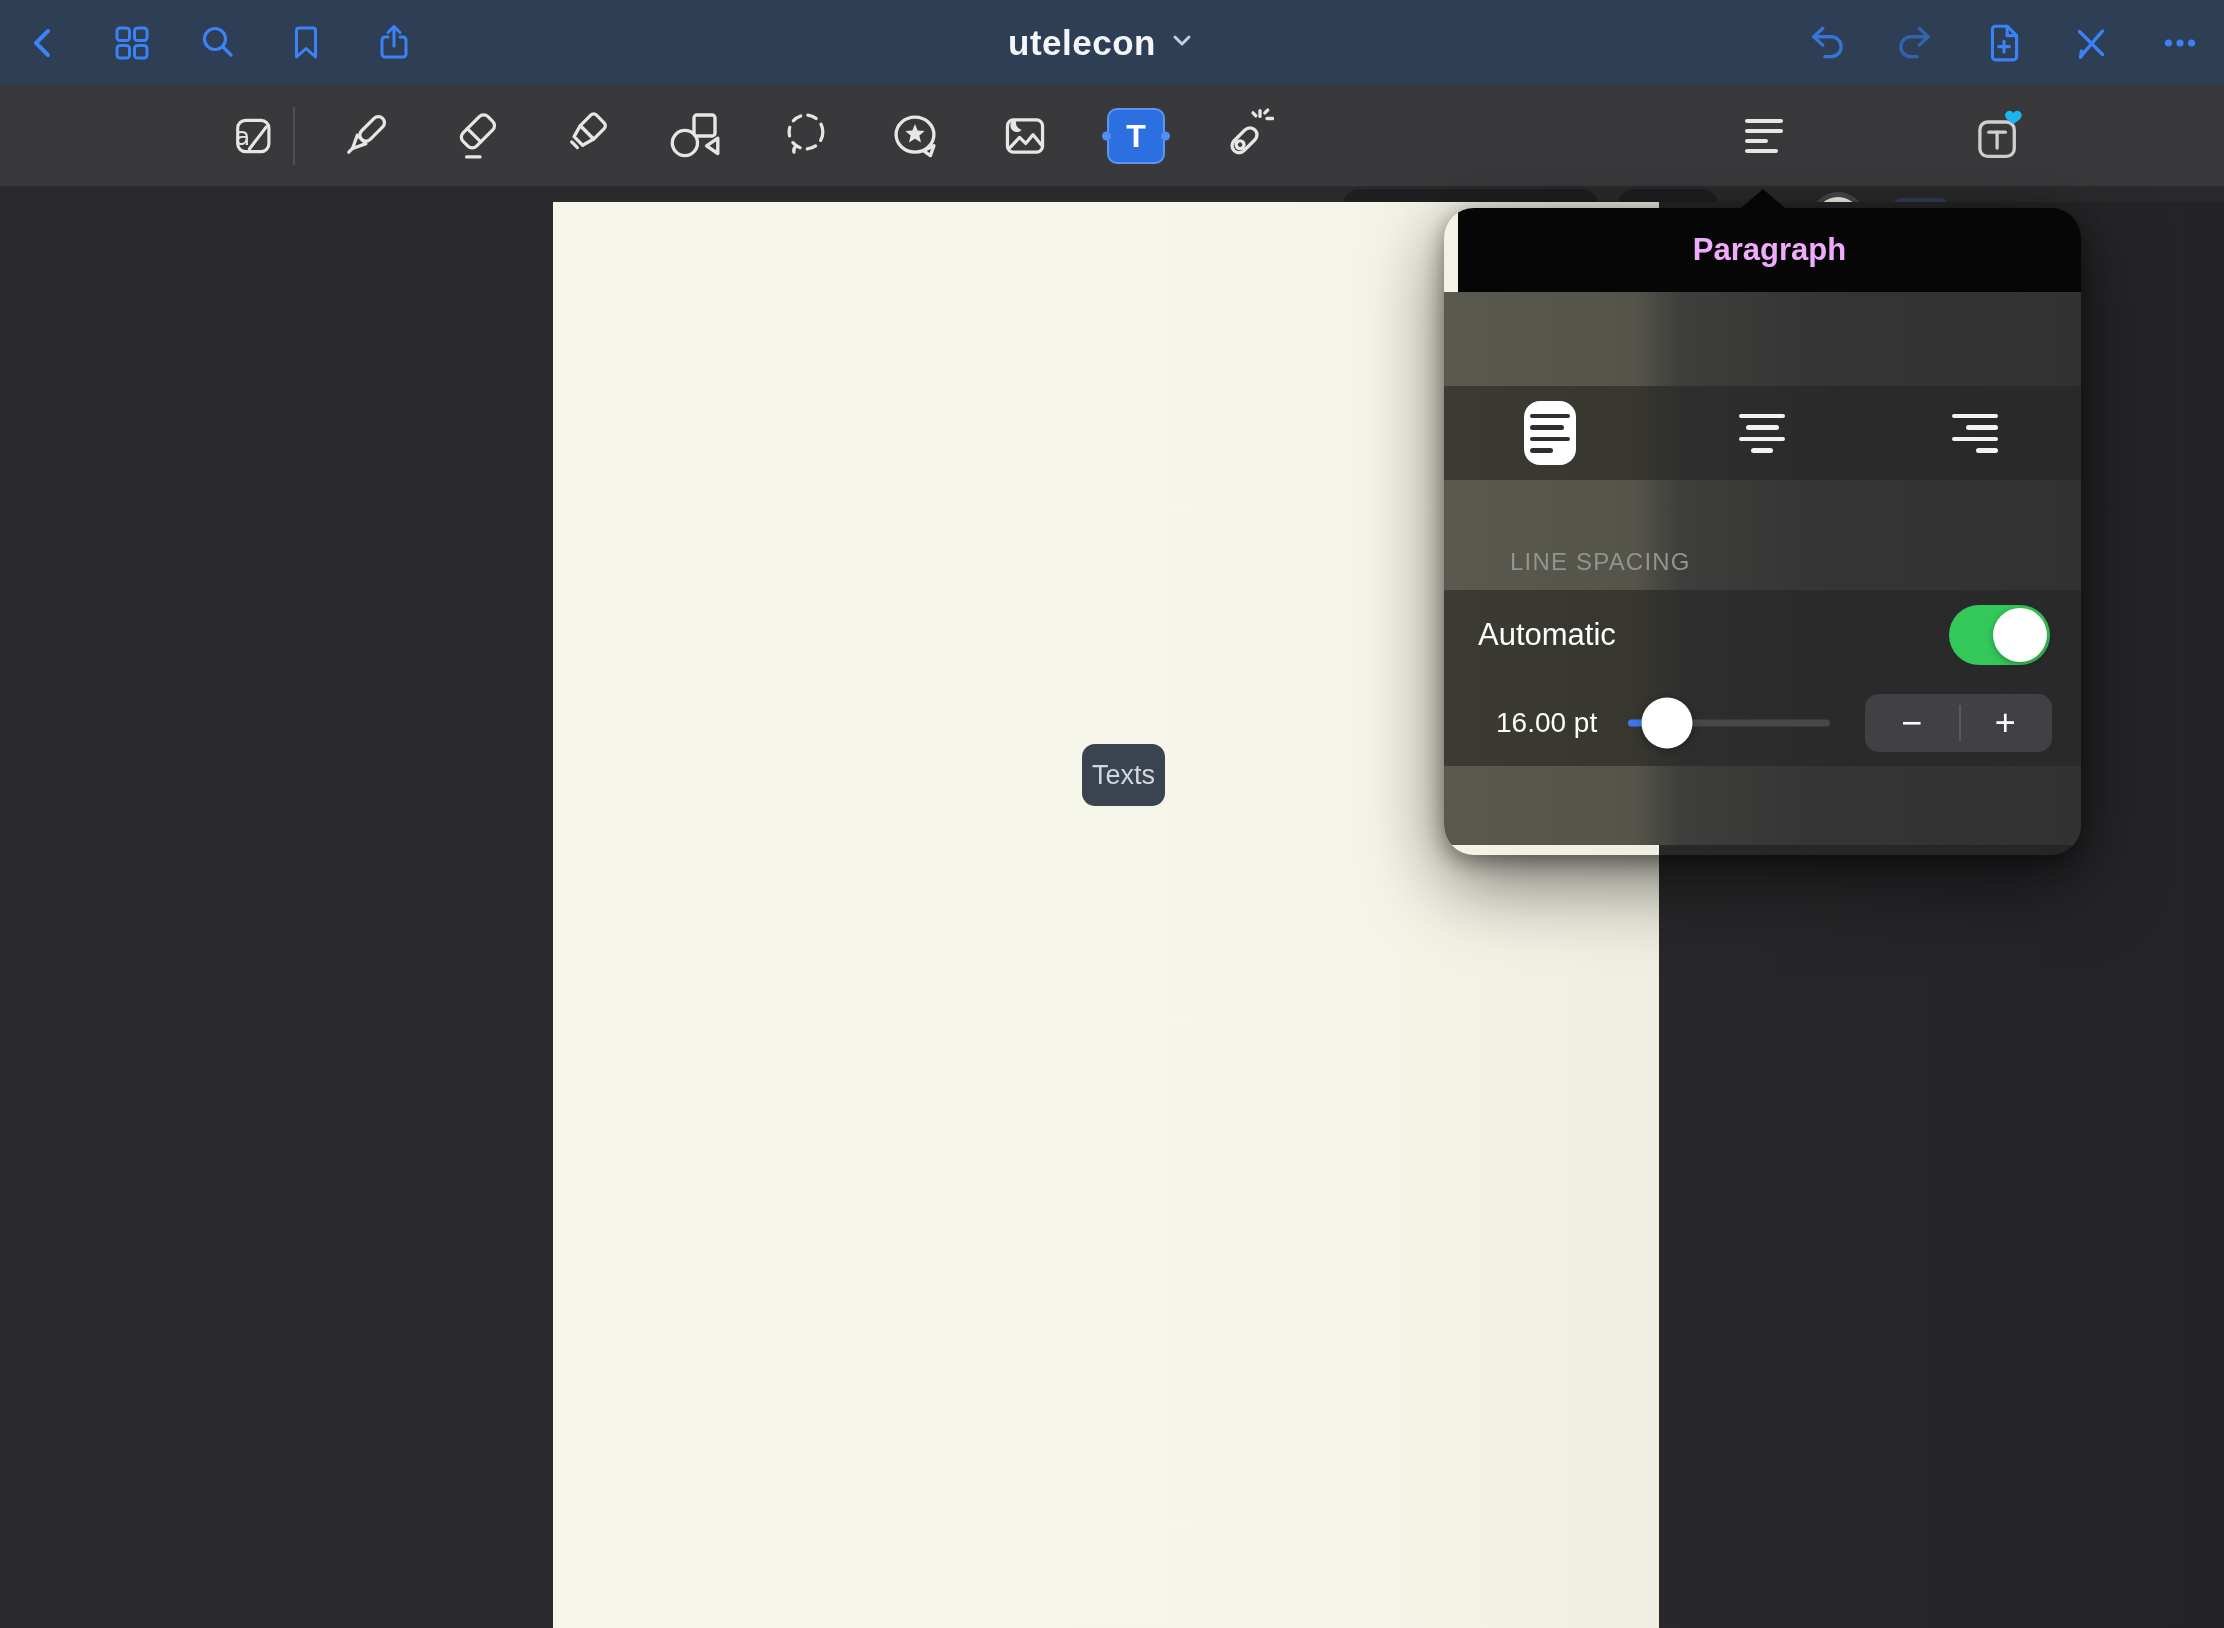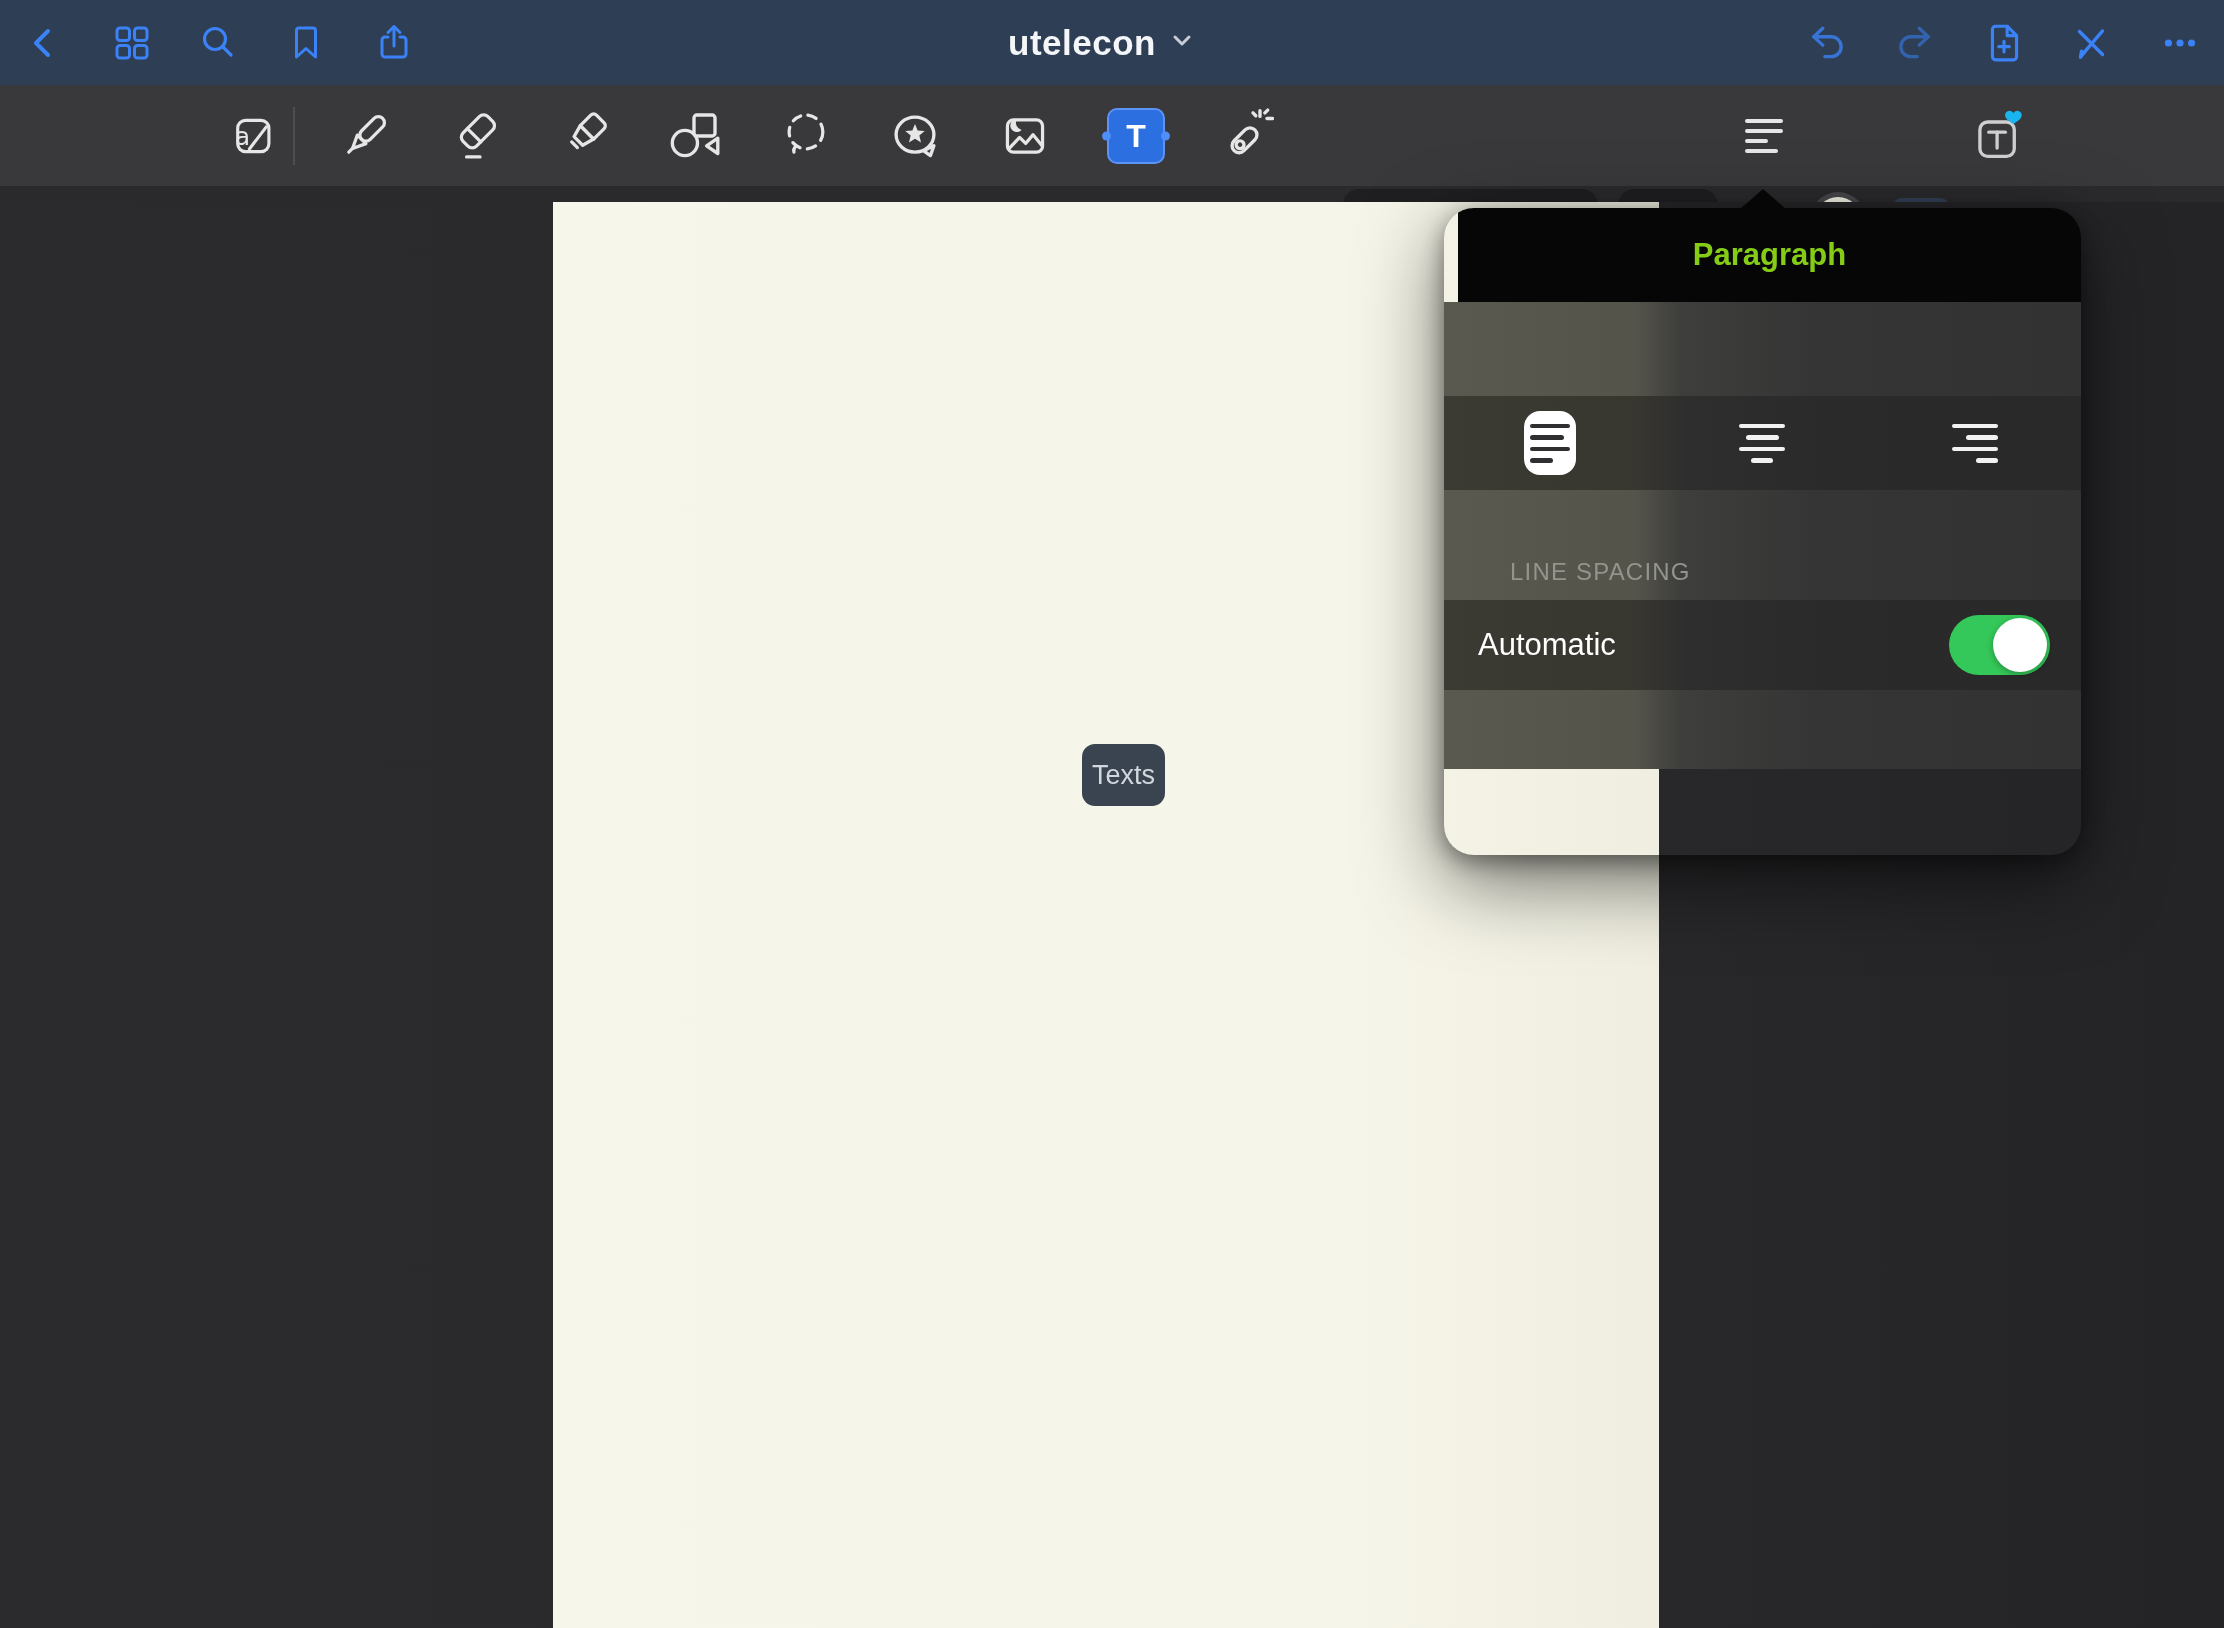--- a/index.html
+++ b/index.html
@@ -52,22 +52,22 @@
     background:#3a4350;display:flex;align-items:center;justify-content:center;
     color:#d2d7de;font-size:27px;}
 
   
   .popover{left:1444px;top:208px;width:637px;height:647px;border-radius:30px;
     box-shadow:0 26px 80px rgba(0,0,0,.55),0 6px 22px rgba(0,0,0,.4);}
   .pop-caret{position:absolute;left:296px;top:-19px;width:0;height:0;
     border-left:23px solid transparent;border-right:23px solid transparent;
     border-bottom:20px solid #060606;}
   .pop-inner{position:absolute;inset:0;border-radius:30px;overflow:hidden;}
-  .pop-header{height:94px;background:#060606;display:flex;align-items:center;justify-content:center;
-    color:#84cc16;font-size:31px;font-weight:600;margin-left:14px;}
+  .pop-header{height:84px;background:#060606;display:flex;align-items:center;justify-content:center;
+    color:#f0abfc;font-size:31px;font-weight:600;margin-left:14px;}
   .band{background:linear-gradient(90deg,#5a5950 0%,#55544b 30%,#3e3e3c 37%,#353535 58%,#323232 100%);}
   .band1{height:94px;}
   .rowsec{background:linear-gradient(90deg,#3b3a33 0%,#37362f 30%,#2e2e2e 38%,#2a2a2b 62%,#29292a 100%);text-align:right;}
   .align-row{height:94px;display:flex;align-items:center;}
   .align-slot{width:33.33%;display:flex;align-items:center;justify-content:center;}
   .align-ic{width:46px;gap:7px;color:#f2f2f2;}
   .align-ic i{height:4.5px;}
   .align-ic.center i{margin:0 auto;}
   .align-ic.right i{margin-left:auto;}
   .align-selected{width:52px;height:64px;border-radius:16px;background:#fff;
@@ -390,18 +390,30 @@
         <span class="section-label">LINE SPACING</span>
       </div>
 
       <div class="rowsec auto-row">
         <span class="auto-label">Automatic</span>
         <div class="toggle">
           <div class="knob"></div>
         </div>
       </div>
 
+      <div class="rowsec slider-row">
+        <span class="spacing-value">16.00 pt</span>
+        <div class="slider-track">
+          <div class="slider-fill"></div>
+        </div>
+        <div class="slider-knob"></div>
+        <div class="stepper">
+          <div class="step-btn">−</div>
+          <div class="step-divider"></div>
+          <div class="step-btn">+</div>
+        </div>
+      </div>
 
       <div class="band band3"></div>
     </div>
   </div>
 
 </div>
 
 </body></html>

